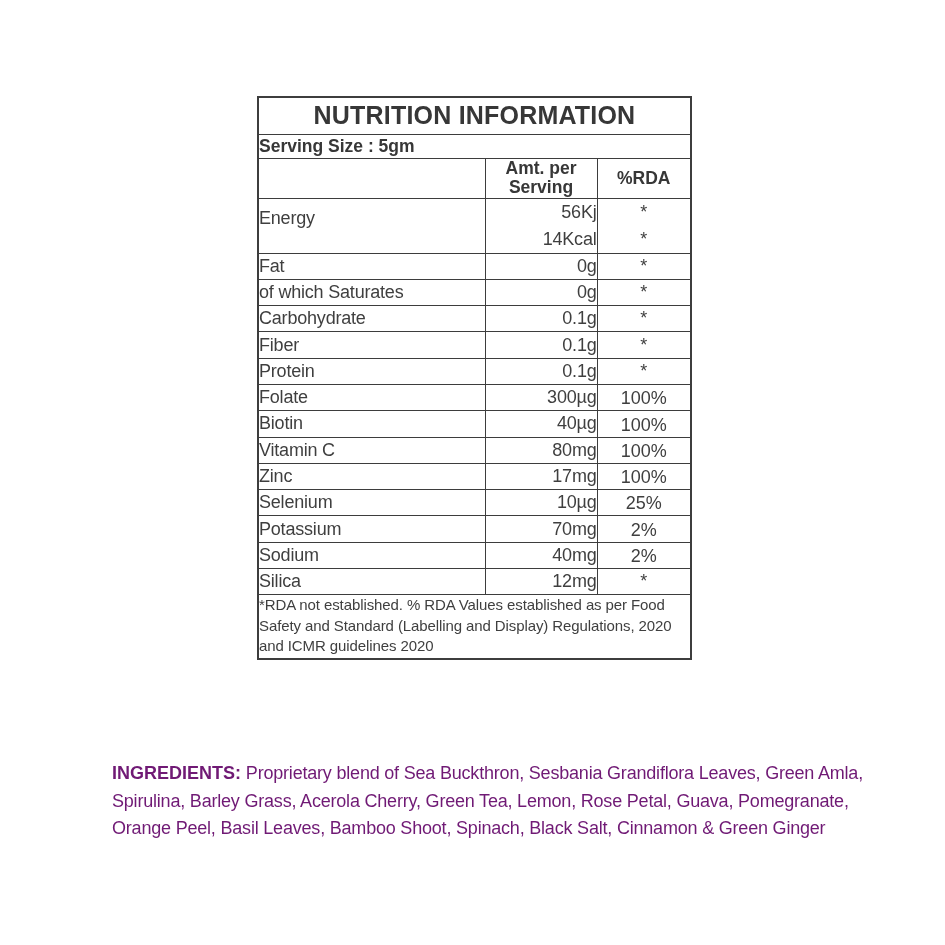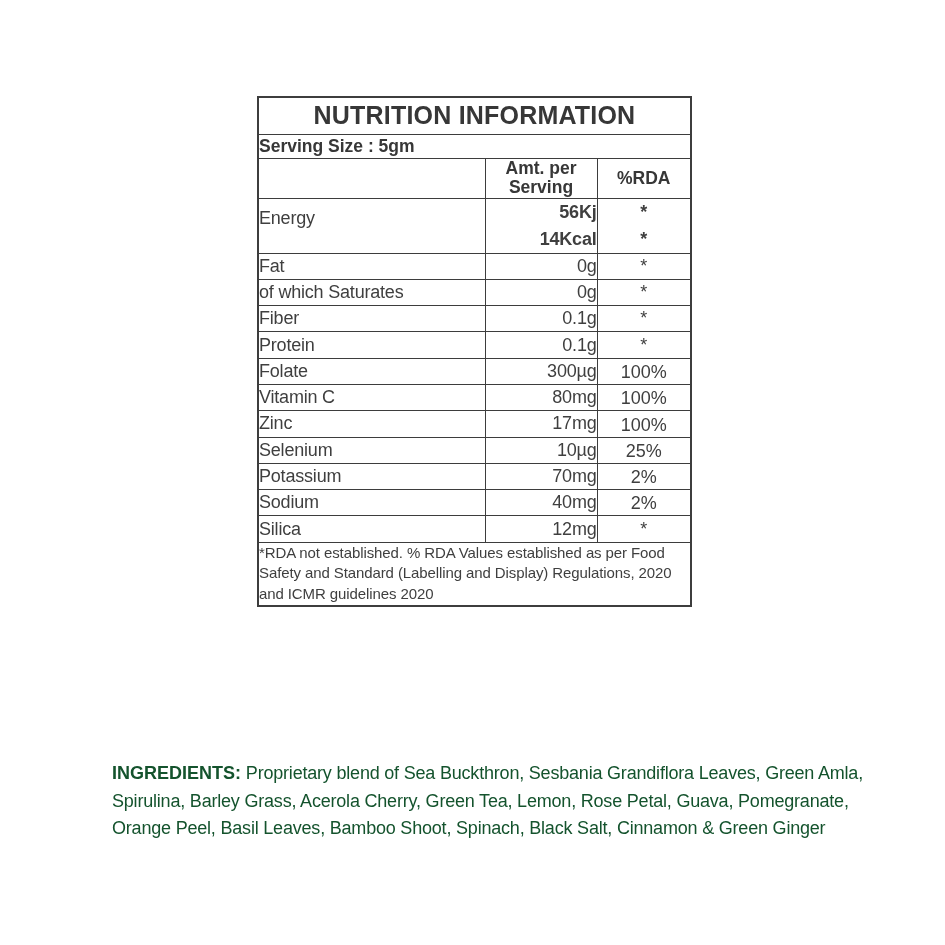--- a/index.html
+++ b/index.html
@@ -85,40 +85,40 @@
     vertical-align: middle;
   }
   td.cell-rda.pct {
     vertical-align: bottom;
     line-height: 19px;
     padding-bottom: 2px;
   }
   tr.r-energy td { height: 54px; }
   tr.r-energy td.cell-name { vertical-align: top; padding-top: 9px; }
   tr.r-energy td.cell-amt div,
-  tr.r-energy td.cell-rda div { line-height: 27px; height: 27px; font-weight: bold; }
+  tr.r-energy td.cell-rda div { line-height: 27px; height: 27px; }
   td.cell-foot {
     height: 64px;
     vertical-align: top;
     font-size: 15px;
     line-height: 20.5px;
     padding: 5px 6px 0 6px;
     letter-spacing: -0.1px;
   }
   td.cell-foot div { white-space: nowrap; }
 
   
   .ingredients {
     position: absolute;
     left: 112px;
     top: 760px;
     width: 740px;
     font-size: 18px;
     line-height: 27.5px;
-    color: #14532d;
+    color: #701a75;
     letter-spacing: -0.2px;
   }
   .ingredients .iline { white-space: nowrap; }
   .ingredients .ilabel { font-weight: bold; letter-spacing: 0; }
 </style>
 </head>
 <body>
 
 <div class="page">
 
@@ -157,32 +157,42 @@
         <td class="cell-name">Fat</td>
         <td class="cell-amt">0g</td>
         <td class="cell-rda">*</td>
       </tr>
       <tr class="r-data">
         <td class="cell-name">of which Saturates</td>
         <td class="cell-amt">0g</td>
         <td class="cell-rda">*</td>
       </tr>
       <tr class="r-data">
+        <td class="cell-name">Carbohydrate</td>
+        <td class="cell-amt">0.1g</td>
+        <td class="cell-rda">*</td>
+      </tr>
+      <tr class="r-data">
         <td class="cell-name">Fiber</td>
         <td class="cell-amt">0.1g</td>
         <td class="cell-rda">*</td>
       </tr>
       <tr class="r-data">
         <td class="cell-name">Protein</td>
         <td class="cell-amt">0.1g</td>
         <td class="cell-rda">*</td>
       </tr>
       <tr class="r-data">
         <td class="cell-name">Folate</td>
         <td class="cell-amt">300µg</td>
+        <td class="cell-rda pct">100%</td>
+      </tr>
+      <tr class="r-data">
+        <td class="cell-name">Biotin</td>
+        <td class="cell-amt">40µg</td>
         <td class="cell-rda pct">100%</td>
       </tr>
       <tr class="r-data">
         <td class="cell-name">Vitamin C</td>
         <td class="cell-amt">80mg</td>
         <td class="cell-rda pct">100%</td>
       </tr>
       <tr class="r-data">
         <td class="cell-name">Zinc</td>
         <td class="cell-amt">17mg</td>

